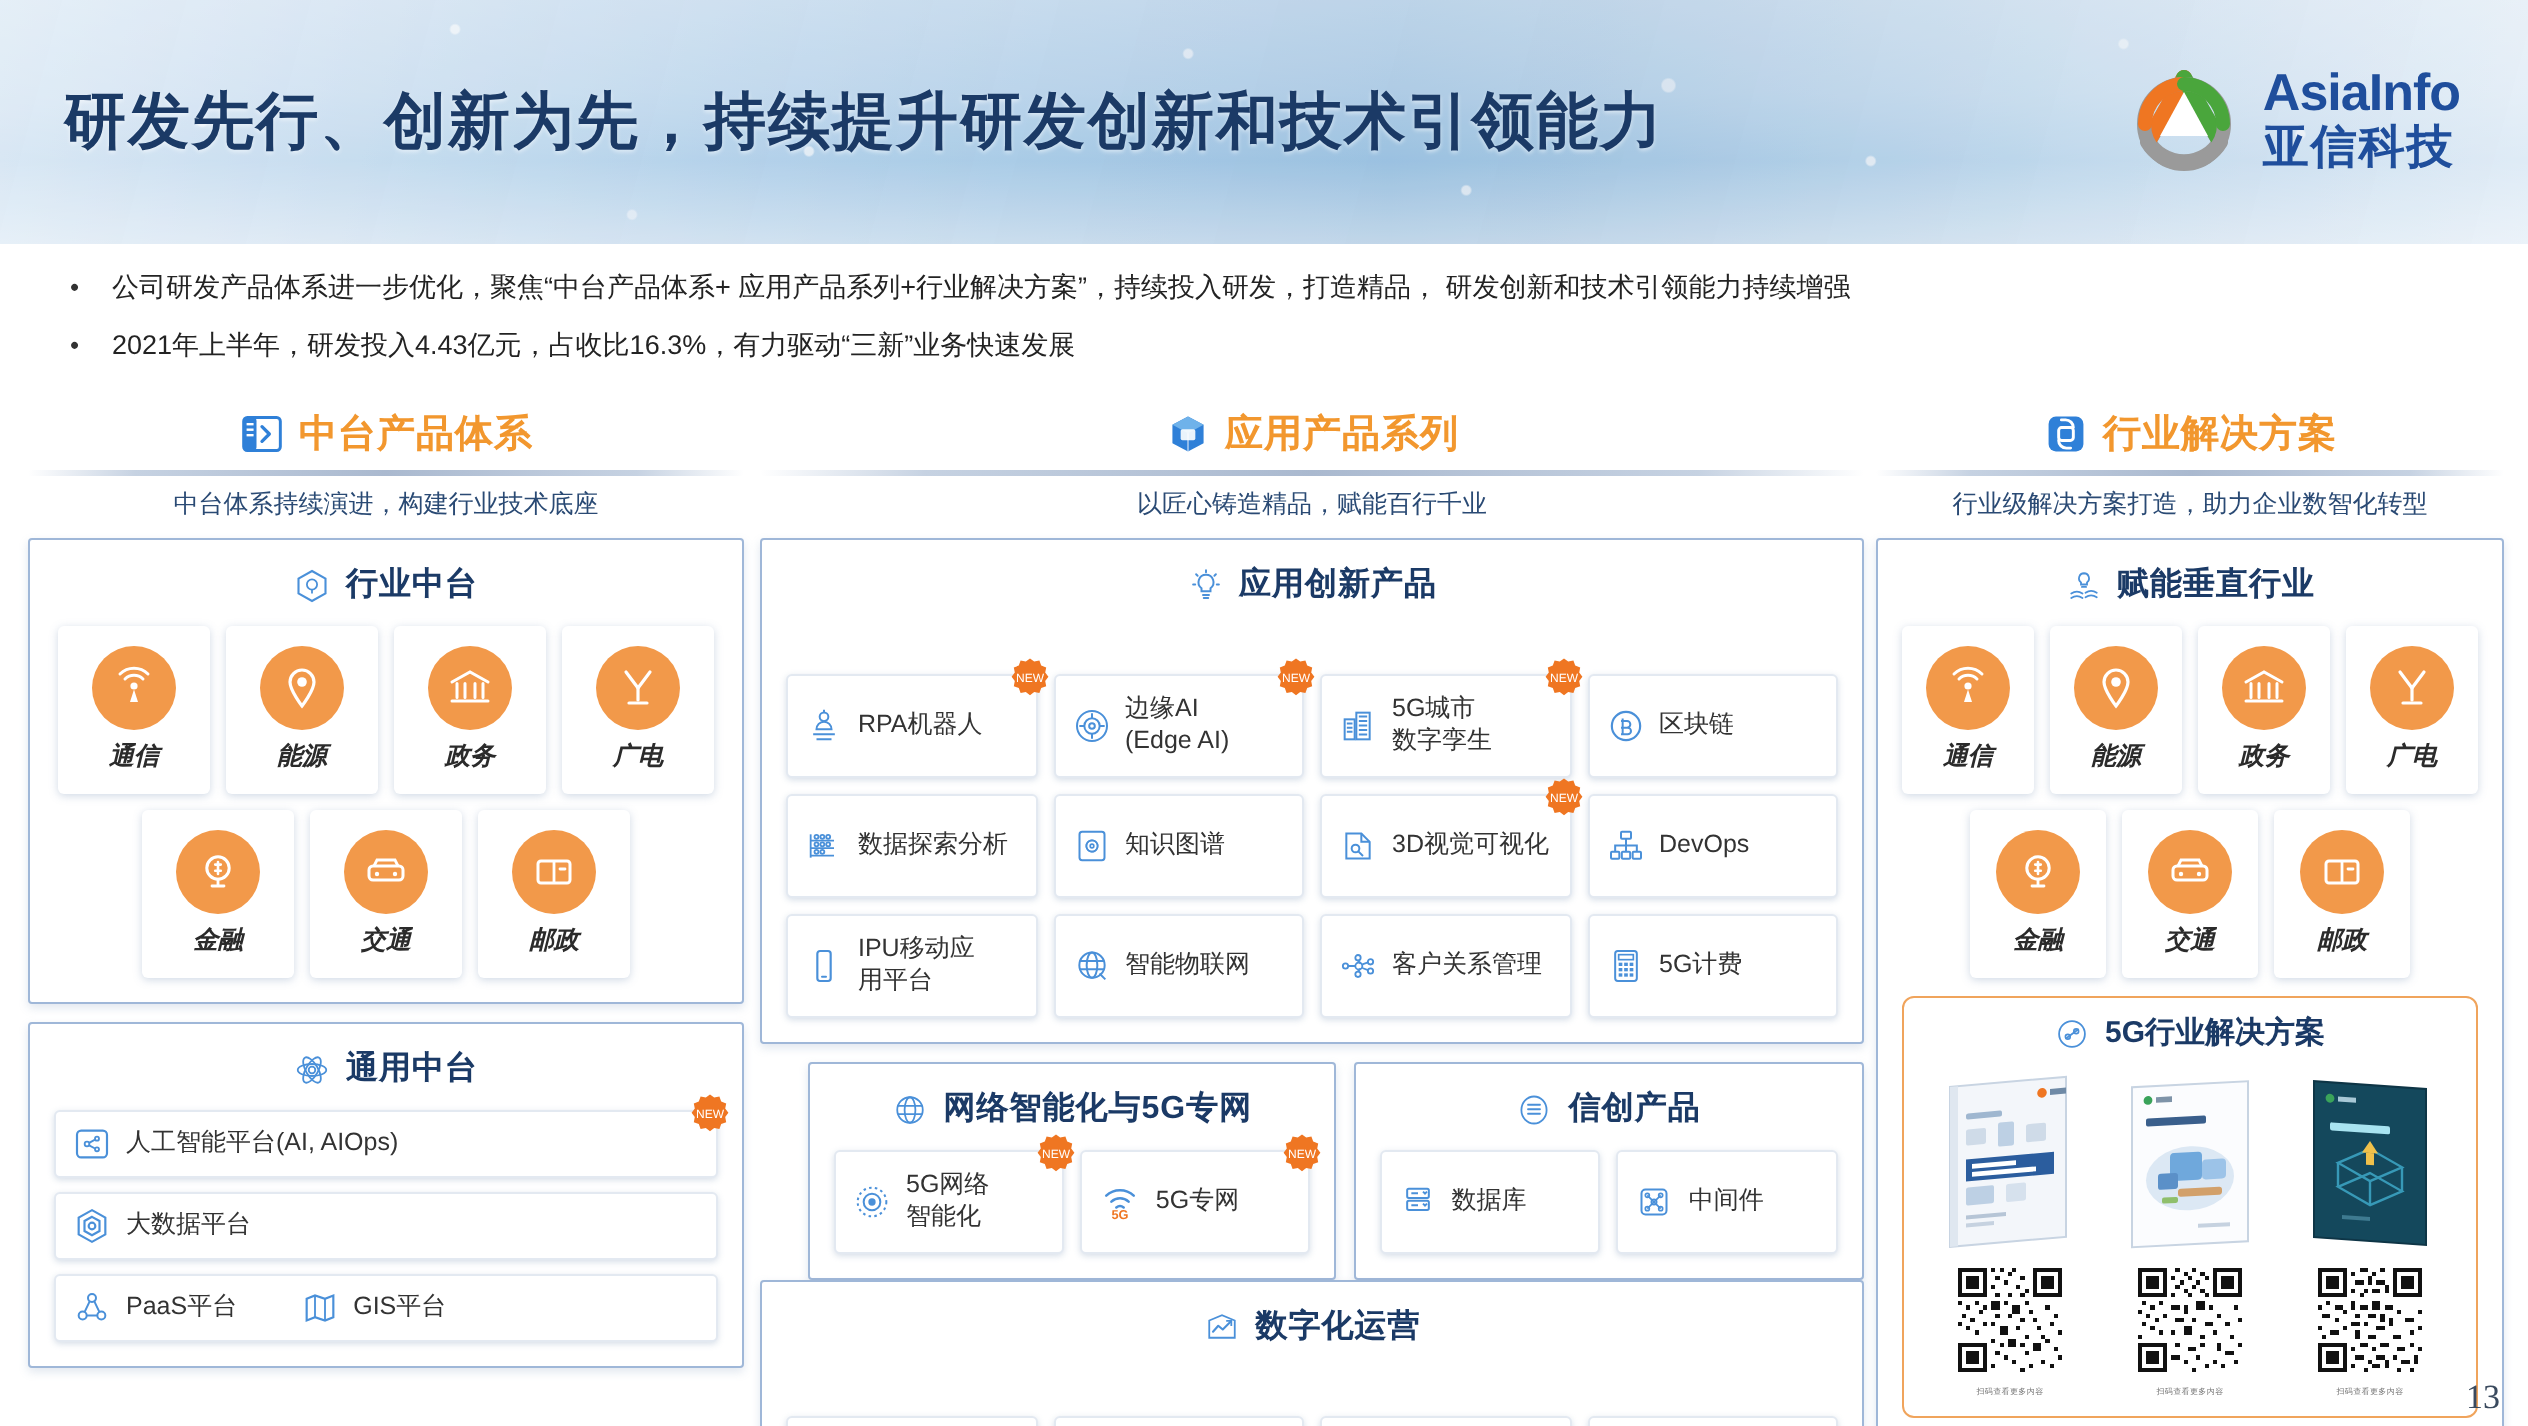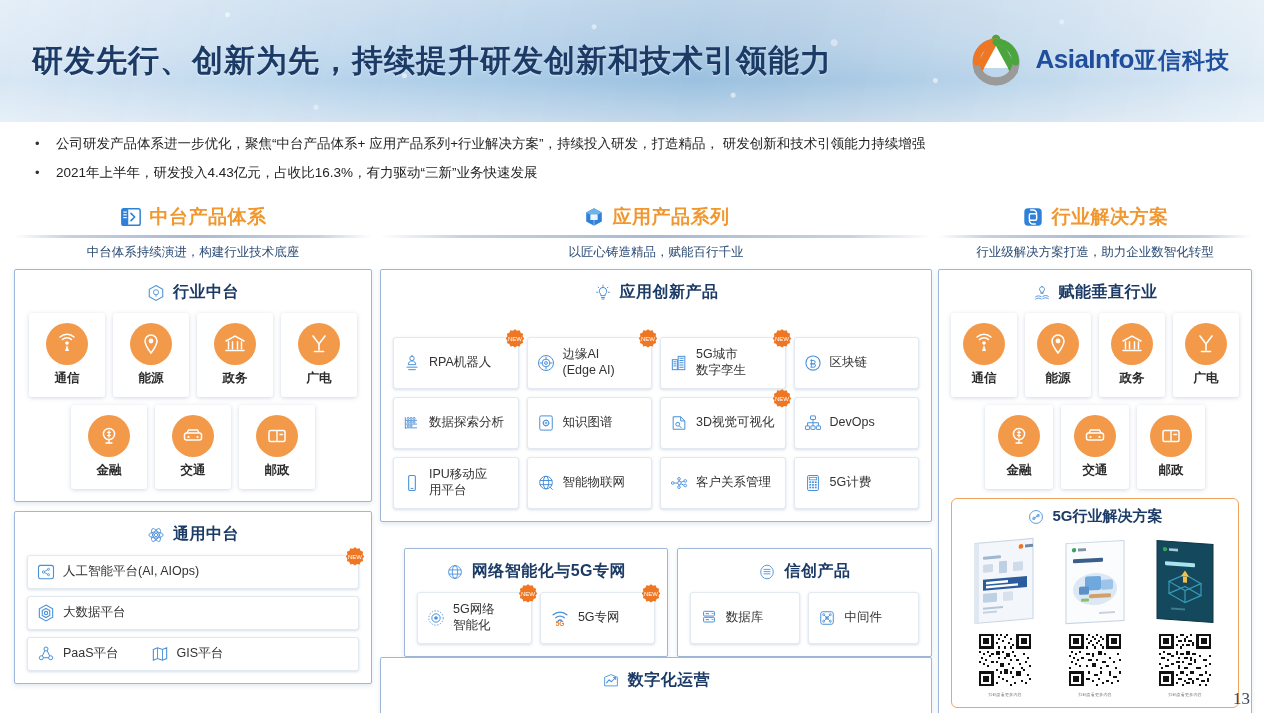--- a/index.html
+++ b/index.html
@@ -36,21 +36,21 @@
     mix-blend-mode:multiply; opacity:.35;
   }
   .banner-title{
     position:absolute; left:32px; top:40px; z-index:3;
     font-size:31px; font-weight:bold; letter-spacing:1px;
     color:#1b3a66; white-space:nowrap;
     text-shadow:0 1px 2px rgba(255,255,255,.55);
   }
   .logo-wrap{ position:absolute; right:34px; top:30px; z-index:3; display:flex; align-items:center; gap:10px;}
   .logo-mark{ width:58px; height:58px; position:relative;}
-  .logo-text{ display:flex; line-height:1;}
+  .logo-text{ display:flex; flex-direction:column; line-height:1;}
   .logo-en{ font-size:26px; font-weight:bold; color:#1f4e9c; letter-spacing:-.5px;}
   .logo-cn{ font-size:23px; font-weight:bold; color:#1f4e9c; letter-spacing:1px; margin-top:3px;}
 
   
   .bullets{ position:absolute; left:30px; top:134px; width:1210px; z-index:2;}
   .bullet{ display:flex; align-items:flex-start; font-size:13.5px; color:#232323; line-height:1.5; margin-bottom:9px;}
   .bullet .dot{ width:26px; flex:0 0 26px; color:#333; font-size:13px; padding-left:5px;}
 
   
   .cols{ position:absolute; left:0; top:203px; width:1096px; height:505px;}
@@ -69,21 +69,21 @@
   .panel{
     border:1px solid #9fb7d8; border-radius:2px; background:#fff;
     box-shadow:0 2px 5px rgba(120,145,180,.22);
     padding:10px 12px 12px 12px; position:relative;
   }
   .panel + .panel{ margin-top:9px;}
   .panel-title{ display:flex; align-items:center; justify-content:center; gap:8px; margin:2px 0 10px 0;}
   .panel-title .ptxt{ font-size:16px; font-weight:bold; color:#1b3a66; letter-spacing:.5px;}
 
   
-  .tile-row{ display:flex; justify-content:center; gap:8px;}
+  .tile-row{ display:flex; justify-content:center; gap:8px;font-style:italic;}
   .tile-row + .tile-row{ margin-top:8px;}
   .tile{
     width:76px; height:84px; background:#fff; border-radius:3px;
     box-shadow:0 1px 4px rgba(120,145,180,.35);
     display:flex; flex-direction:column; align-items:center; justify-content:center; gap:5px;
   }
   .circ{ width:42px; height:42px; border-radius:50%; background:#f2994a;
          display:flex; align-items:center; justify-content:center; }
   .tile-label{ font-size:12.5px; color:#2b2b2b; font-weight:bold;}
 
@@ -568,21 +568,21 @@
                   <rect x="10.9" y="16.4" width="2.2" height="2"></rect>
                   <rect x="14.2" y="16.4" width="2.2" height="2"></rect>
                 </g>
               </svg>
           </span>
           <span class="ptext">5G计费</span>
         </div>
       </div>
     </div>
 
-    <div style="display:flex; gap:9px; margin-top:26px;padding-left:24px;">
+    <div style="display:flex; gap:9px; margin-top:9px;padding-left:24px;">
       <div class="panel" style="width:276px; margin-top:0;">
         <div class="panel-title">
           <span class="icon">
             <svg width="18" height="18" viewBox="0 0 24 24">
                 <g fill="none" stroke="#4a90d9" stroke-width="1.2">
                   <circle cx="12" cy="12" r="8.5"></circle>
                   <ellipse cx="12" cy="12" rx="3.6" ry="8.5"></ellipse>
                   <path d="M3.8 9.2h16.4M3.8 14.8h16.4"></path>
                 </g>
               </svg>

